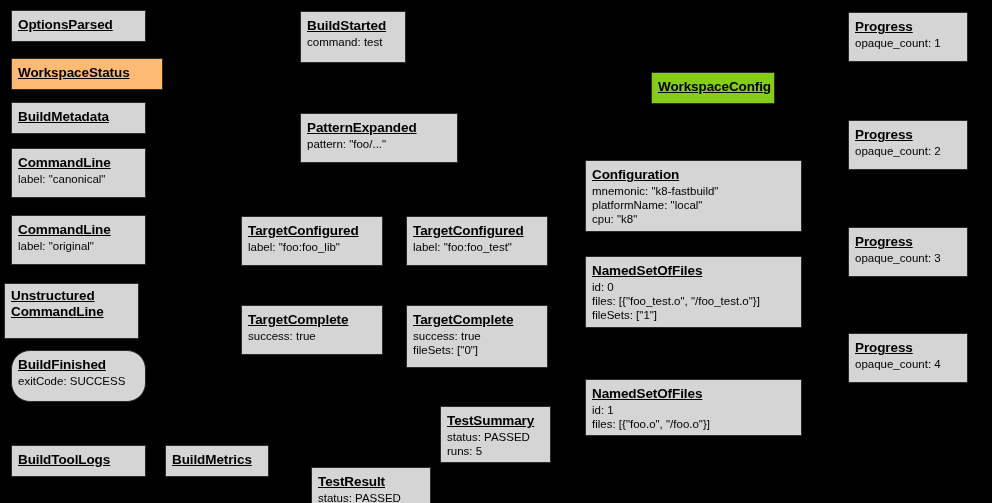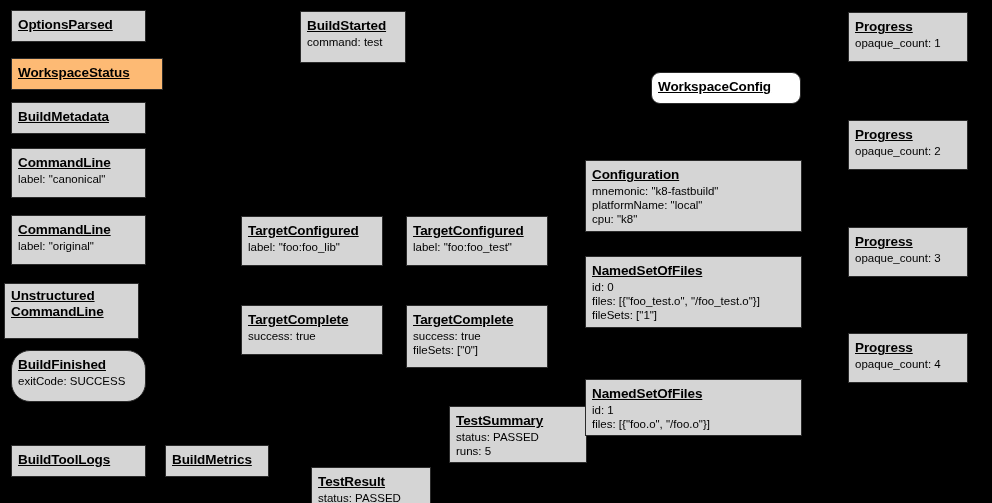--- a/index.html
+++ b/index.html
@@ -90,20 +90,26 @@
     </div>
     <div class="node" style="left: 165px; top: 445px; width: 104px; height: 32px; background: rgb(213, 213, 213); border-color: rgb(43, 43, 43);">
       <div><span class="node-title">BuildMetrics</span></div>
     </div>
     <div class="node" style="left: 300px; top: 11px; width: 106px; height: 52px; background: rgb(213, 213, 213); border-color: rgb(43, 43, 43);">
       <div><span class="node-title">BuildStarted</span></div>
       <div class="node-fields">
         <div class="node-field">command: test</div>
       </div>
     </div>
+    <div class="node" style="left: 300px; top: 113px; width: 158px; height: 50px; background: rgb(213, 213, 213); border-color: rgb(43, 43, 43);">
+      <div><span class="node-title">PatternExpanded</span></div>
+      <div class="node-fields">
+        <div class="node-field">pattern: "foo/..."</div>
+      </div>
+    </div>
     <div class="node" style="left: 241px; top: 216px; width: 142px; height: 50px; background: rgb(213, 213, 213); border-color: rgb(43, 43, 43);">
       <div><span class="node-title">TargetConfigured</span></div>
       <div class="node-fields">
         <div class="node-field">label: "foo:foo_lib"</div>
       </div>
     </div>
     <div class="node" style="left: 241px; top: 305px; width: 142px; height: 50px; background: rgb(213, 213, 213); border-color: rgb(43, 43, 43);">
       <div><span class="node-title">TargetComplete</span></div>
       <div class="node-fields">
         <div class="node-field">success: true</div>
@@ -121,28 +127,28 @@
         <div class="node-field">label: "foo:foo_test"</div>
       </div>
     </div>
     <div class="node" style="left: 406px; top: 305px; width: 142px; height: 63px; background: rgb(213, 213, 213); border-color: rgb(43, 43, 43);">
       <div><span class="node-title">TargetComplete</span></div>
       <div class="node-fields">
         <div class="node-field">success: true</div>
         <div class="node-field">fileSets: ["0"]</div>
       </div>
     </div>
-    <div class="node" style="left: 449px; top: 406px; width: 138px; height: 57px; background: rgb(213, 213, 213); border-color: rgb(43, 43, 43);">
+    <div class="node" style="left: 440px; top: 406px; width: 111px; height: 57px; background: rgb(213, 213, 213); border-color: rgb(43, 43, 43);">
       <div><span class="node-title">TestSummary</span></div>
       <div class="node-fields">
         <div class="node-field">status: PASSED</div>
         <div class="node-field">runs: 5</div>
       </div>
     </div>
-    <div class="node" style="left: 651px; top: 72px; width: 150px; height: 32px; background: #ffffff; border-color: rgb(43, 43, 43); border-radius: 9px;">
+    <div class="node" style="left: 651px; top: 72px; width: 124px; height: 32px; background: #84cc16; border-color: rgb(43, 43, 43);">
       <div><span class="node-title">WorkspaceConfig</span></div>
     </div>
     <div class="node" style="left: 585px; top: 160px; width: 217px; height: 72px; background: rgb(213, 213, 213); border-color: rgb(43, 43, 43);">
       <div><span class="node-title">Configuration</span></div>
       <div class="node-fields">
         <div class="node-field">mnemonic: "k8-fastbuild"</div>
         <div class="node-field">platformName: "local"</div>
         <div class="node-field">cpu: "k8"</div>
       </div>
     </div>

